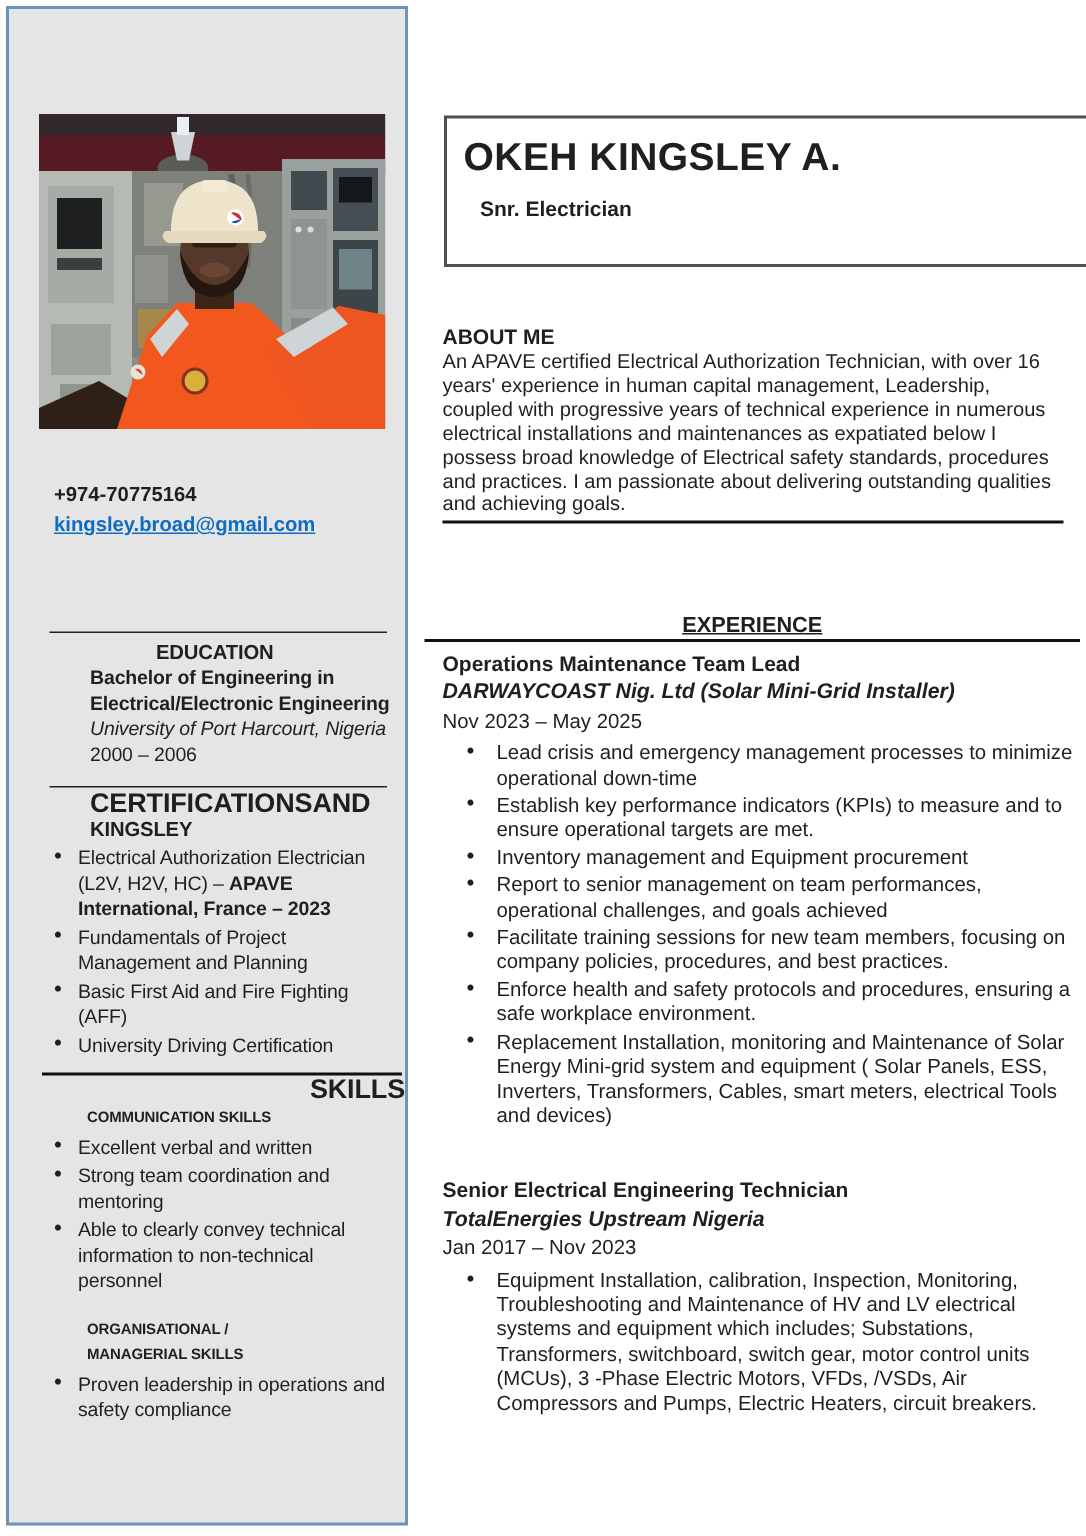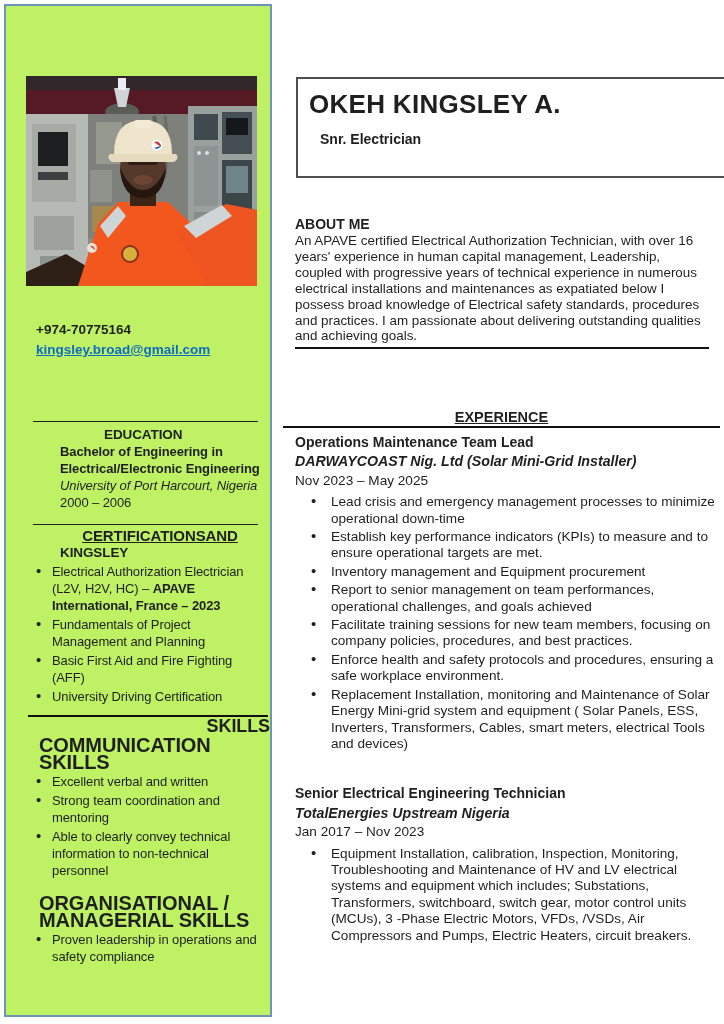--- a/index.html
+++ b/index.html
@@ -1,43 +1,43 @@
 <!DOCTYPE html>
 <html><head>
 <meta charset="utf-8">
 <style>
   html,body{margin:0;padding:0;background:#fff;}
   .page{position:relative;width:724px;height:1024px;background:#fff;overflow:hidden;
         font-family:"Liberation Sans",sans-serif;color:#1f1f1f;}
 
   
   .left-panel{position:absolute;left:4px;top:4px;width:268px;height:1013px;
-              border:2px solid #6e93b5;box-sizing:border-box;background:#bef264;}
+              border:2px solid #6e93b5;box-sizing:border-box;background:#e5e5e5;}
   .photo{position:absolute;left:20px;top:70px;width:231px;height:210px;overflow:hidden;}
   .contact{position:absolute;left:30px;top:314px;font-size:13.5px;font-weight:bold;line-height:20px;}
   .email-link{color:#0e6cc2;text-decoration:underline;cursor:pointer;display:inline-block;}
   .linkedin{position:absolute;left:20px;top:368px;width:238px;font-size:13.5px;
             font-weight:bold;line-height:17px;}
   .left-flow{position:absolute;left:0;top:415px;width:100%;font-size:13px;line-height:17px;
              letter-spacing:-0.1px;box-sizing:border-box;}
   .divider{border-top:1.5px solid #222;margin:0 12px 0 27px;height:0;}
   .divider.thick{border-top:2.5px solid #111;margin:10px 2px 0 22px;}
   .edu{margin:4px 8px 0 54px;}
   .lhead{font-size:13.5px;font-weight:bold;margin:0;padding-left:44px;}
   .degree{font-weight:bold;}
   .school{font-style:italic;}
-  .certs-head{display:flex;justify-content:center;font-weight:bold;font-size:15px;
-              margin:2px 10px 0 54px;text-decoration:underline;}
+  .certs-head{display:flex;justify-content:flex-start;font-weight:bold;font-size:18px;
+              margin:2px 10px 0 54px;}
   .certs-head2{font-weight:bold;font-size:13.5px;margin:0 0 0 54px;}
   .left-list{list-style:none;margin:2px 4px 0 0;padding:0;}
   .left-list li{position:relative;padding-left:46px;margin-bottom:2px;}
   .left-list li::before{content:"\2022";position:absolute;left:30px;top:-1px;font-size:15px;}
   .left-list li b{font-weight:bold;}
   .skills-title{font-size:18px;font-weight:bold;text-align:right;margin:1px 0 0 0;}
-  .skills-sub{font-size:20px;font-weight:bold;margin:2px 0 0 33px;}
+  .skills-sub{font-size:10px;font-weight:bold;margin:2px 0 0 52px;}
   .org-head{margin-top:16px;}
 
   
   .name-box{position:absolute;left:296px;top:77px;width:432px;height:101px;
             border:2px solid #4e4e4e;box-sizing:border-box;background:#fff;}
   .name-box h1{margin:10px 0 0 11px;font-size:26px;letter-spacing:0.3px;font-weight:bold;}
   .job-title{margin:11px 0 0 22px;font-size:14px;font-weight:bold;}
 
   .about{position:absolute;left:295px;top:216px;width:414px;border-bottom:2px solid #111;
          padding-bottom:3px;}

